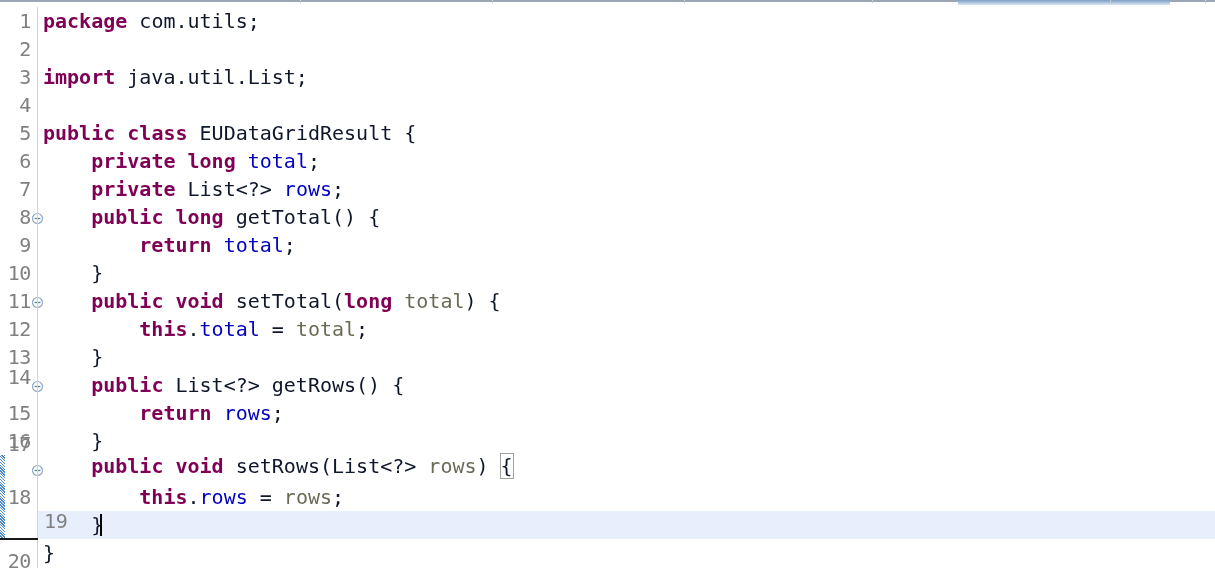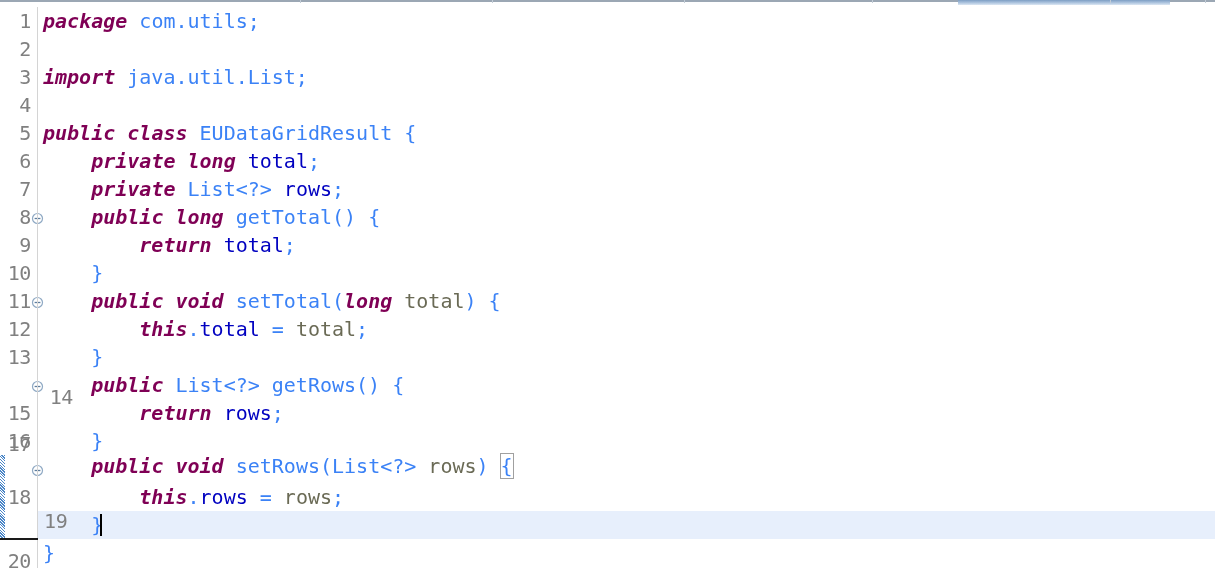--- a/index.html
+++ b/index.html
@@ -129,24 +129,24 @@
     white-space: pre;
     font-family: "DejaVu Sans Mono", monospace;
     font-size: 20px;
     color: #000000;
     z-index: 2;
     padding-left: 5px;
     letter-spacing: 0px;
   }
 
   
-  .kw   { color: #7f0055; font-weight: bold; font-style: italic; }
+  .kw   { color: #7f0055; font-weight: bold; }
   .fld  { color: #0000c0; }
   .prm  { color: #6a6a55; }
-  .pln  { color: #3b82f6; }
+  .pln  { color: #0f172a; }
 
   
   .bracket-match {
     outline: 1px solid #a0a0a0;
     outline-offset: 0px;
   }
 
   
   .caret {
     position: absolute;
@@ -196,21 +196,21 @@
         <div class="linenum" style="top: 84px;">4</div>
         <div class="linenum" style="top: 112px;">5</div>
         <div class="linenum" style="top: 140px;">6</div>
         <div class="linenum" style="top: 168px;">7</div>
         <div class="linenum" style="top: 196px;">8</div>
         <div class="linenum" style="top: 224px;">9</div>
         <div class="linenum" style="top: 252px;">10</div>
         <div class="linenum" style="top: 280px;">11</div>
         <div class="linenum" style="top: 308px;">12</div>
         <div class="linenum" style="top: 336px;">13</div>
-        <div class="linenum" style="top: 376px; margin-left: 42px;">14</div>
+        <div class="linenum" style="top: 356px;">14</div>
         <div class="linenum" style="top: 392px;">15</div>
         <div class="linenum" style="top: 420px;">16</div>
         <div class="linenum" style="top: 423px;">17</div>
         <div class="linenum" style="top: 476px;">18</div>
         <div class="linenum" style="top: 500px; padding-left: 44px;">19</div>
         <div class="linenum" style="top: 540px;">20</div>
       </div>
     <div id="foldmarks">
         <div class="foldmark" style="top: 196px;">
           <svg width="13" height="13" viewBox="0 0 13 13">

